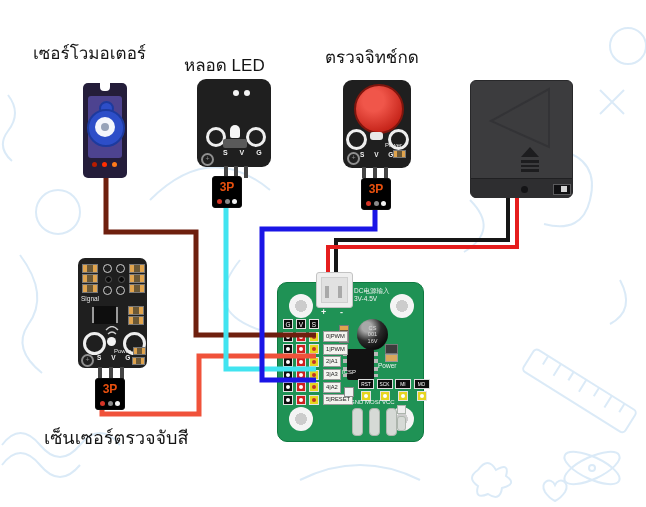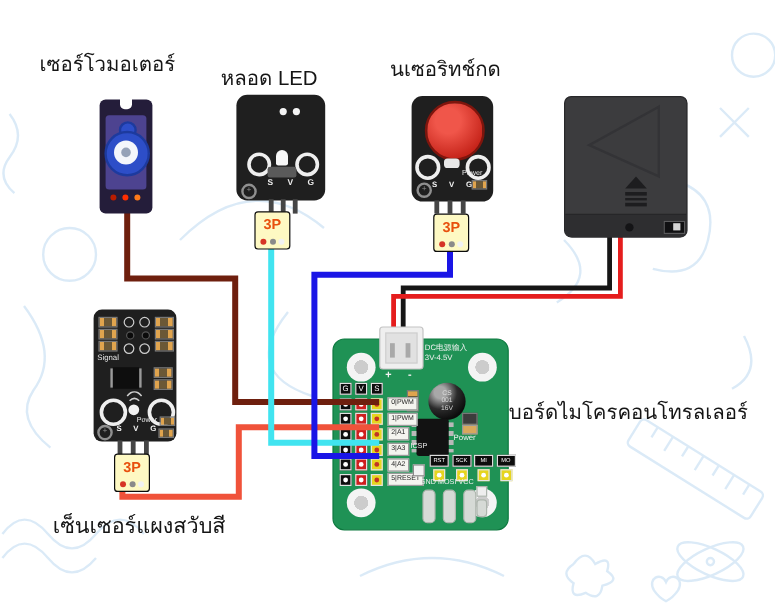--- a/index.html
+++ b/index.html
@@ -22,21 +22,21 @@
   .module{position:absolute;background:#1f1f1f;border-radius:9px;}
   .ring{position:absolute;border:3px solid #efefef;border-radius:50%;background:transparent;}
   .pinlbl{position:absolute;color:#f0f0f0;font-size:7px;letter-spacing:5px;font-weight:bold;}
   .screw{position:absolute;width:9px;height:9px;border:2px solid #8f8f8f;border-radius:50%;color:#8f8f8f;
          font-size:7px;line-height:8px;text-align:center;}
   .leg{position:absolute;width:4px;height:12px;background:#454545;}
   .smd{position:absolute;width:14px;height:7px;border:1px solid #777;
        background:linear-gradient(90deg,#e0a44e 0 26%,#6b5836 26% 74%,#e0a44e 74%);}
   .tinytext{position:absolute;color:#e8e8e8;font-size:6.5px;}
   
-  .plug3p{position:absolute;width:28px;height:30px;background:#fef9c3;border:1px solid #0c0c0c;border-radius:3px;}
+  .plug3p{position:absolute;width:28px;height:30px;background:#000000;border:1px solid #0c0c0c;border-radius:3px;}
   .plug3p .p3{position:absolute;left:0;right:0;top:3px;text-align:center;color:#e8500e;font-weight:bold;font-size:12px;}
   .plug3p .d{position:absolute;bottom:3px;width:5px;height:5px;border-radius:50%;}
   
   #battery{left:470px;top:80px;width:101px;height:116px;background:#3c3c3e;border:1px solid #28282a;border-radius:6px;}
   #battery .strip{left:0;top:97px;width:101px;height:19px;background:#2e2e30;border-top:1px solid #202022;border-radius:0 0 6px 6px;}
   #battery .hole{left:50px;top:105px;width:7px;height:7px;border-radius:50%;background:#141416;}
   #battery .slide{left:82px;top:103px;width:16px;height:9px;background:#101012;border:1px solid #5a5a5c;}
   #battery .knob{left:7px;top:1px;width:6px;height:6px;background:#d4d4d4;position:absolute;}
   #battery .eject{left:50px;top:66px;width:0;height:0;border-left:9px solid transparent;border-right:9px solid transparent;border-bottom:10px solid #1d1d1f;position:absolute;}
   #battery .bar{left:50px;width:18px;height:2.5px;background:#1d1d1f;position:absolute;}
@@ -372,21 +372,20 @@
   </div>
   <div class="plug3p" style="left:95px;top:378px;">
     <div class="p3">3P</div>
     <div class="d" style="left:4px;background:#d63426;"></div>
     <div class="d" style="left:11.5px;background:#8a8a8a;"></div>
     <div class="d" style="left:19px;background:#f2f2f2;"></div>
   </div>
 
   <div class="lbl" style="left:184px;top:52px;">หลอด LED</div>
   <div class="lbl" style="left:33px;top:40px;">เซอร์โวมอเตอร์</div>
-  <div class="lbl" style="left:325px;top:44px;">นเซอริทช์กด</div>
+  <div class="lbl" style="left:325px;top:44px;">ตรวจจิทช์กด</div>
   <div class="lbl" style="left:468px;top:26px;line-height:1.65;">
   </div>
   <div class="lbl" style="left:424px;top:330px;line-height:1.7;">
-    <div>บอร์ดไมโครคอนโทรลเลอร์</div>
-  </div>
-  <div class="lbl" style="left:44px;top:424px;font-size:18px;">เซ็นเซอร์แผงสวับสี</div>
+  </div>
+  <div class="lbl" style="left:44px;top:424px;font-size:18px;">เซ็นเซอร์ตรวจจับสี</div>
 
 </div>
 
 </body></html>

